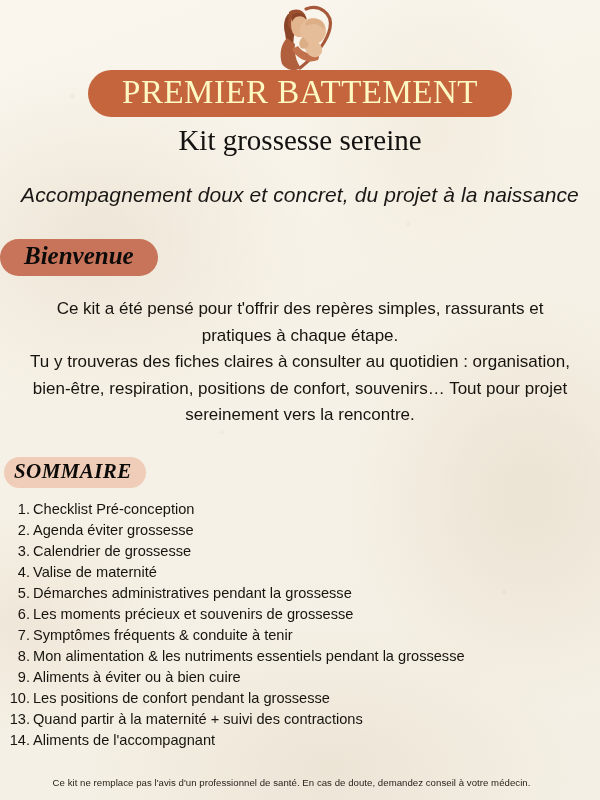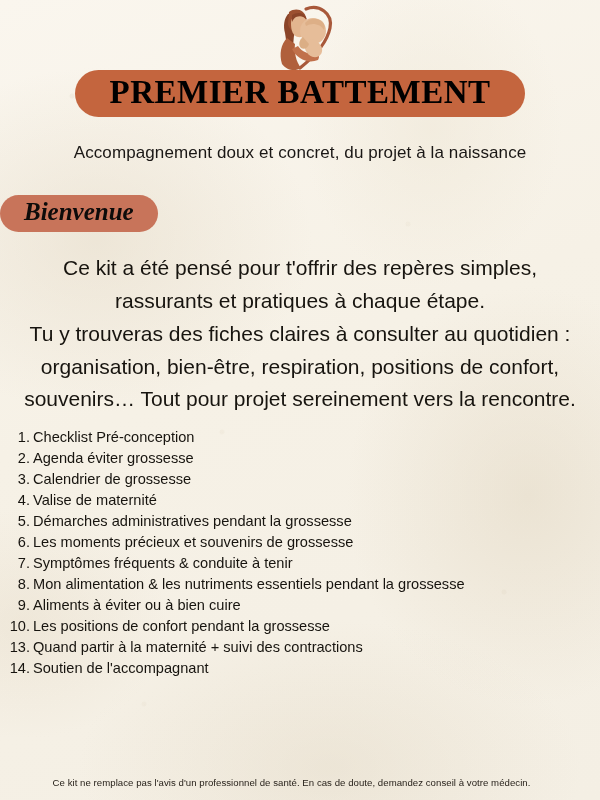--- a/index.html
+++ b/index.html
@@ -56,40 +56,41 @@
 
   .title-row { text-align: center; margin-top: -4px; }
   .title-pill {
     background: #C4653E;
     padding: 3px 34px 6px;
     border-radius: 999px;
     display: inline-block;
   }
   .title-pill .txt {
     font-family: "Liberation Serif", serif;
-    font-weight: 700;
+    font-weight: 400;
     font-size: 33px;
     letter-spacing: 0.5px;
-    color: #000000;
+    color: #fef9c3;
     line-height: 1.16;
     white-space: nowrap;
   }
 
   .subtitle {
     text-align: center;
     font-family: "Liberation Serif", serif;
     font-size: 29px;
     color: #141210;
     margin-top: 8px;
     line-height: 1.1;
   }
 
   .tagline {
     text-align: center;
-    font-size: 17px;
+    font-style: italic;
+    font-size: 21px;
     color: #1A1715;
     margin-top: 26px;
     letter-spacing: 0.1px;
   }
 
   
   .welcome-row { text-align: left; margin-top: 32px; }
   .welcome-pill {
     background: #C8745A;
     padding: 2px 24px 5px;
@@ -102,21 +103,21 @@
     font-style: italic;
     font-size: 25px;
     color: #0D0B0A;
     line-height: 1.2;
     white-space: nowrap;
   }
 
   .welcome-body {
     margin: 20px 22px 0;
     text-align: center;
-    font-size: 21px;
+    font-size: 17px;
     line-height: 1.56;
     color: #17140F;
   }
   .welcome-body p { margin: 0; }
 
   
   .sommaire-row { margin-top: 28px; padding-left: 4px; }
   .sommaire-pill {
     background: #EFCDB8;
     padding: 2px 14px 4px 10px;
@@ -199,34 +200,40 @@
         <path d="M35 66 C25 58 15 47 11 35" fill="none" stroke="#B76B46" stroke-width="2.6" stroke-linecap="round" opacity="0.0"></path>
       </svg>
     </div>
 
     <div class="title-row">
       <span class="title-pill">
         <span class="txt">PREMIER BATTEMENT</span>
       </span>
     </div>
 
+    <div class="subtitle">Kit grossesse sereine</div>
 
     <div class="tagline">Accompagnement doux et concret, du projet à la naissance</div>
 
     <div class="welcome-row">
       <span class="welcome-pill">
         <span class="txt">Bienvenue</span>
       </span>
     </div>
 
     <div class="welcome-body">
       <p>Ce kit a été pensé pour t'offrir des repères simples, rassurants et pratiques à chaque étape.</p>
       <p>Tu y trouveras des fiches claires à consulter au quotidien : organisation, bien-être, respiration, positions de confort, souvenirs… Tout pour projet sereinement vers la rencontre.</p>
     </div>
 
+    <div class="sommaire-row">
+      <span class="sommaire-pill">
+        <span class="txt">SOMMAIRE</span>
+      </span>
+    </div>
 
     <ol class="toc" id="toc-list">
         <li class="toc-item">
           <span class="toc-num">1.</span>
           <span class="toc-label">Checklist Pré-conception</span>
         </li>
         <li class="toc-item">
           <span class="toc-num">2.</span>
           <span class="toc-label">Agenda éviter grossesse</span>
         </li>
@@ -261,20 +268,20 @@
         <li class="toc-item">
           <span class="toc-num">10.</span>
           <span class="toc-label">Les positions de confort pendant la grossesse</span>
         </li>
         <li class="toc-item">
           <span class="toc-num">13.</span>
           <span class="toc-label">Quand partir à la maternité + suivi des contractions</span>
         </li>
         <li class="toc-item">
           <span class="toc-num">14.</span>
-          <span class="toc-label">Soutien de l'accompagnant</span>
+          <span class="toc-label">Aliments de l'accompagnant</span>
         </li>
       </ol>
 
   </div>
 
   <div class="footer">Ce kit ne remplace pas l'avis d'un professionnel de santé. En cas de doute, demandez conseil à votre médecin.</div>
 </div>
 
 </body></html>

